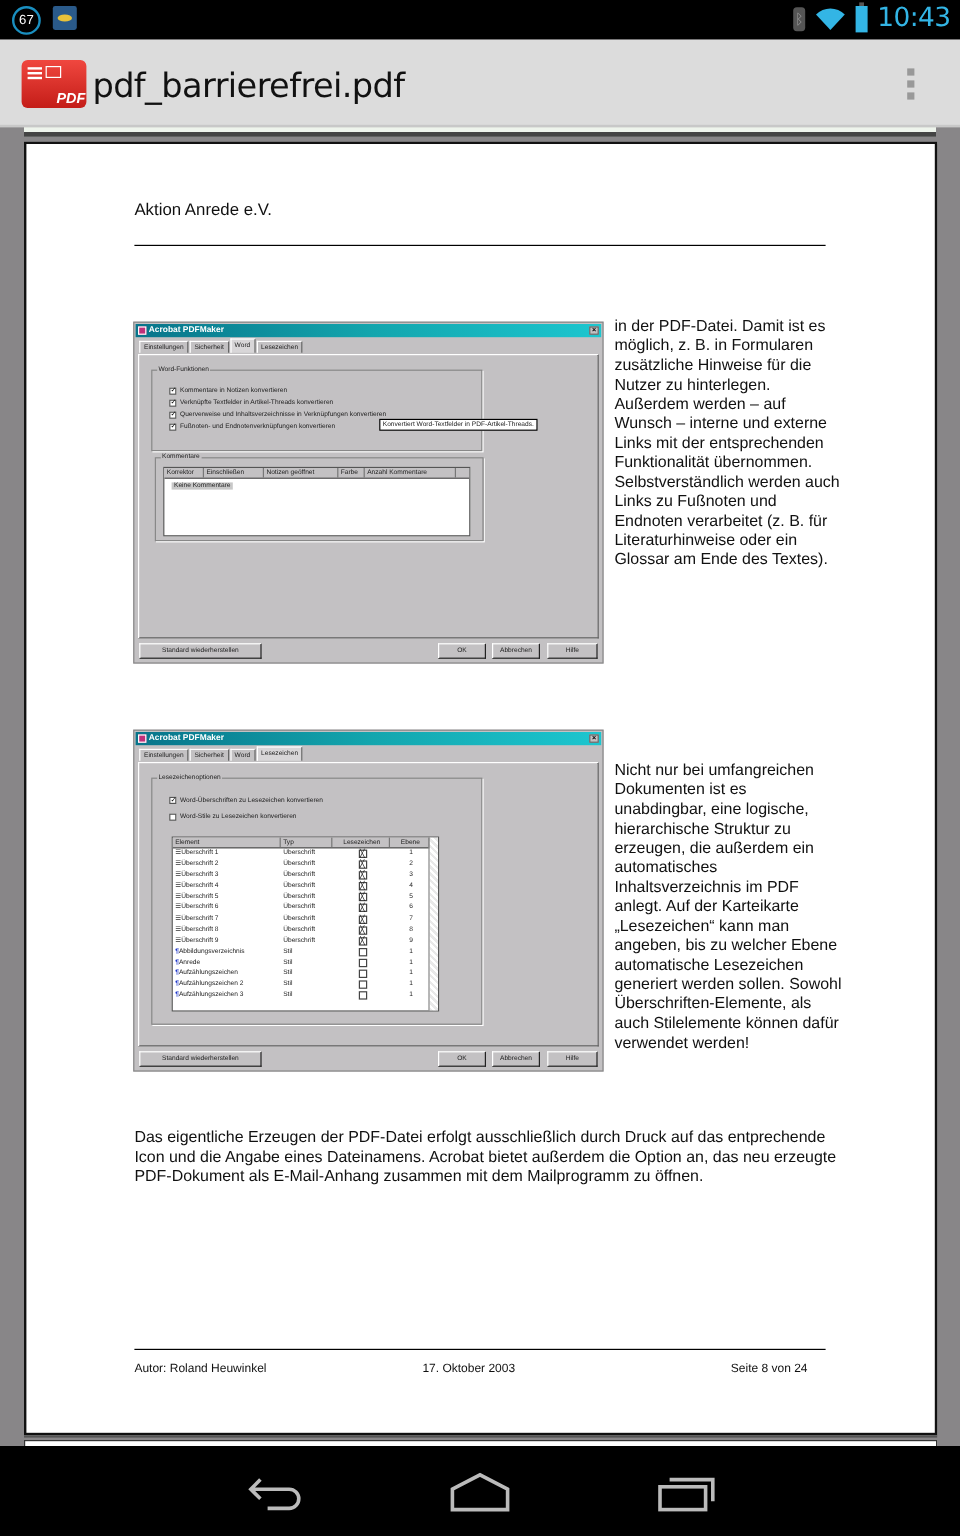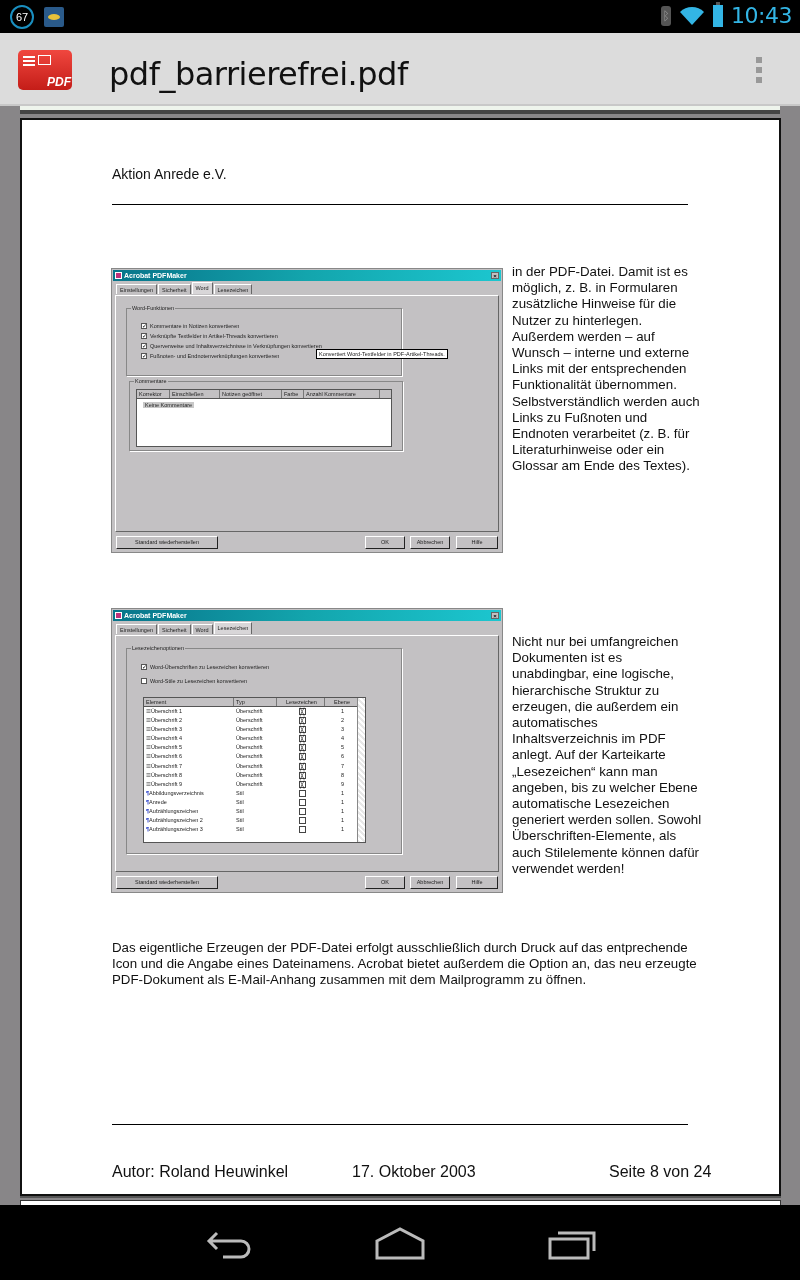--- a/index.html
+++ b/index.html
@@ -1,51 +1,51 @@
 <!DOCTYPE html>
 <html><head>
 <meta charset="utf-8">
 <style>
   * { box-sizing: border-box; margin: 0; padding: 0; }
   html, body { width: 800px; height: 1280px; overflow: hidden; background: #888688; font-family: "Liberation Sans", sans-serif; }
   .statusbar { position: absolute; left: 0; top: 0; width: 800px; height: 33px; background: #000; color: #33b5e5; }
-  .sb-left { position: absolute; left: 10px; top: 5px; display: flex; gap: 10px; align-items: center; }
+  .sb-left { position: absolute; left: 10px; top: 5px; display: flex; gap: 10px; align-items: flex-start; }
   .badge67 { width: 24px; height: 24px; border-radius: 50%; border: 2px solid #1a8fc0; color: #fff; font-size: 11px; display: flex; align-items: center; justify-content: center; font-family: "Liberation Sans", sans-serif; }
   .notif-app { width: 20px; height: 20px; background: #2a5a8a; border-radius: 2px; position: relative; }
   .notif-app::after { content: ""; position: absolute; left: 4px; top: 7px; width: 12px; height: 6px; background: #e8c23a; border-radius: 50%; }
   .sb-right { position: absolute; right: 8px; top: 3px; display: flex; align-items: center; gap: 8px; }
   .bt-icon { width: 10px; height: 20px; background: #555; border-radius: 3px; color: #999; font-size: 12px; text-align: center; line-height: 20px; }
   .wifi-icon { width: 26px; height: 20px; }
   .battery-icon { width: 10px; height: 22px; background: #33b5e5; position: relative; }
   .battery-icon::before { content: ""; position: absolute; left: 3px; top: -3px; width: 4px; height: 3px; background: #555; }
   .time { font-size: 22px; color: #33b5e5; font-family: "DejaVu Sans", sans-serif; font-weight: normal; letter-spacing: -0.5px; }
 
   .actionbar { position: absolute; left: 0; top: 33px; width: 800px; height: 73px; background: #dcdcdc; border-bottom: 2px solid #c8c8c8; }
   .app-icon { position: absolute; left: 18px; top: 17px; width: 54px; height: 40px; background: linear-gradient(#f0473f, #c41d18); border-radius: 5px; }
   .app-icon .lines { position: absolute; left: 5px; top: 6px; width: 12px; height: 2px; background: #fff; box-shadow: 0 4px 0 #fff, 0 8px 0 #fff; }
   .app-icon .pic { position: absolute; left: 20px; top: 5px; width: 13px; height: 10px; border: 1px solid #fff; }
   .app-icon .pdf { position: absolute; right: 1px; bottom: 1px; color: #fff; font-size: 12px; font-style: italic; font-weight: bold; }
-  .app-title { position: absolute; left: 77px; top: 22px; font-size: 32px; color: #111; font-family: "DejaVu Sans", sans-serif; letter-spacing: -0.5px; margin-left: 32px; }
+  .app-title { position: absolute; left: 77px; top: 22px; font-size: 28px; color: #111; font-family: "DejaVu Sans", sans-serif; letter-spacing: -0.5px; }
   .overflow-icon { position: absolute; right: 38px; top: 24px; width: 6px; height: 26px; display: flex; flex-direction: column; justify-content: space-between; }
   .overflow-icon span { display: block; width: 6px; height: 6px; background: #999; }
 
   .page-prev { position: absolute; left: 20px; top: 106px; width: 760px; height: 8px; background: #eef4ec; border-bottom: 4px solid #444; }
   .page { position: absolute; left: 20px; top: 118px; width: 761px; height: 1078px; background: #fff; border: 2px solid #111; box-shadow: 0 2px 0 #555; }
   .page-next { position: absolute; left: 20px; top: 1200px; width: 761px; height: 10px; background: #fff; border: 1px solid #333; }
 
   .doc { position: absolute; font-family: "Liberation Sans", sans-serif; color: #111; font-size: 13.3px; line-height: 16.2px; }
   .hdr1 { left: 90px; top: 46px; font-size: 14px; }
   .hdr2 { left: 90px; top: 63px; font-size: 14px; }
   .hdr-rule { position: absolute; left: 90px; top: 84px; width: 576px; height: 1px; background: #000; }
   .para1-first { left: 90px; top: 128px; width: 580px; white-space: nowrap; }
   .para1-right { left: 490px; top: 144px; width: 190px; }
   .para2-right { left: 490px; top: 514px; width: 190px; }
   .para3 { left: 90px; top: 820px; width: 590px; }
   .foot-rule { position: absolute; left: 90px; top: 1004px; width: 576px; height: 1px; background: #000; }
-  .foot { top: 1044px; font-size: 16px; }
+  .foot { top: 1013px; font-size: 10px; }
   .foot-left { left: 90px; }
   .foot-mid { left: 330px; }
   .foot-right { left: 587px; text-align: right; }
 
   
   .dlg { position: absolute; background: #c3c1c3; border: 1px solid #888; font-family: "Liberation Sans", sans-serif; font-size: 5.5px; color: #222; }
   .dlg .tb { position: absolute; left: 1px; top: 1px; right: 1px; height: 11px; background: linear-gradient(90deg, #08748a, #13a5ad 50%, #1cc6cf); color: #fff; font-size: 7px; font-weight: bold; line-height: 11px; padding-left: 11px; }
   .dlg .tb .ic { position: absolute; left: 2px; top: 2px; width: 7px; height: 7px; background: #c0307a; border: 1px solid #fff; }
   .dlg .tb .x { position: absolute; right: 2px; top: 2px; width: 8px; height: 7px; background: #c3c1c3; color: #000; font-size: 6px; line-height: 7px; text-align: center; border: 1px solid #666; }
   .tabs { position: absolute; left: 4px; top: 15px; display: flex; }

